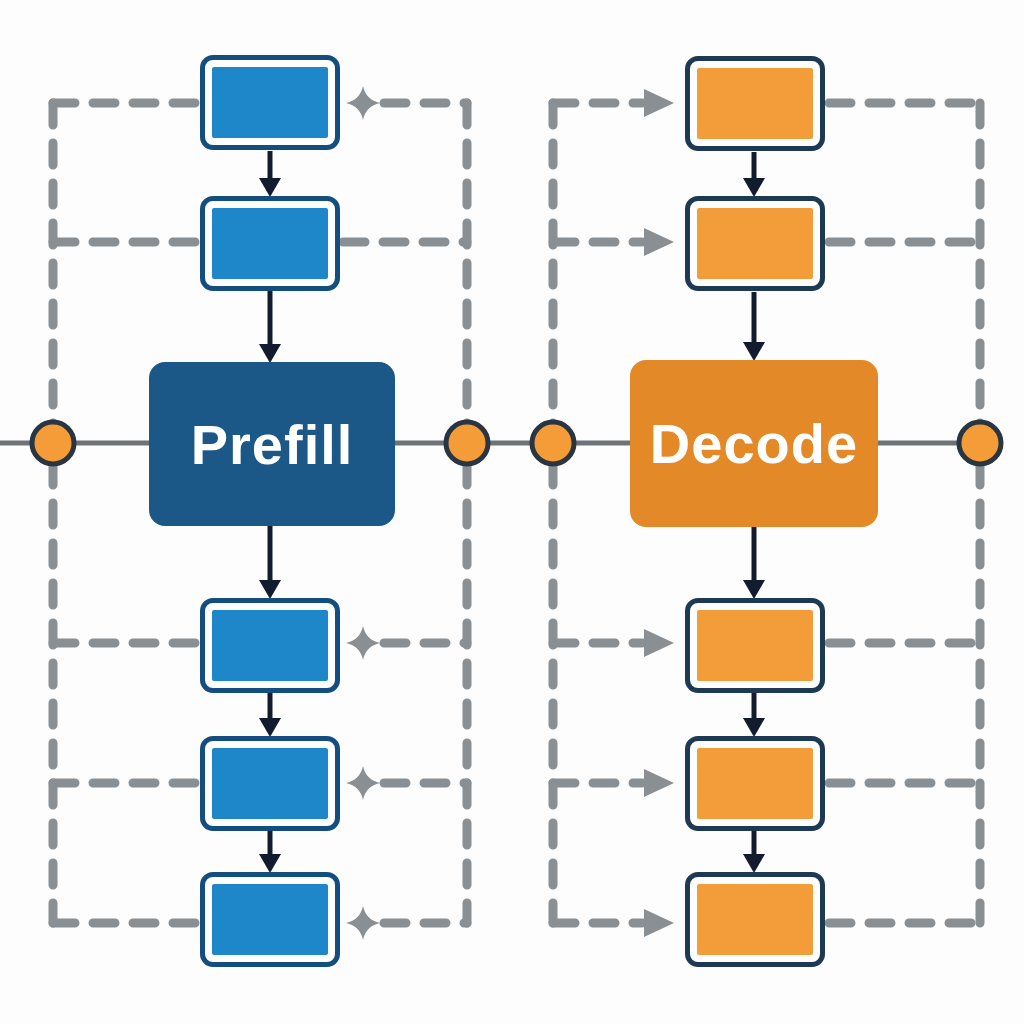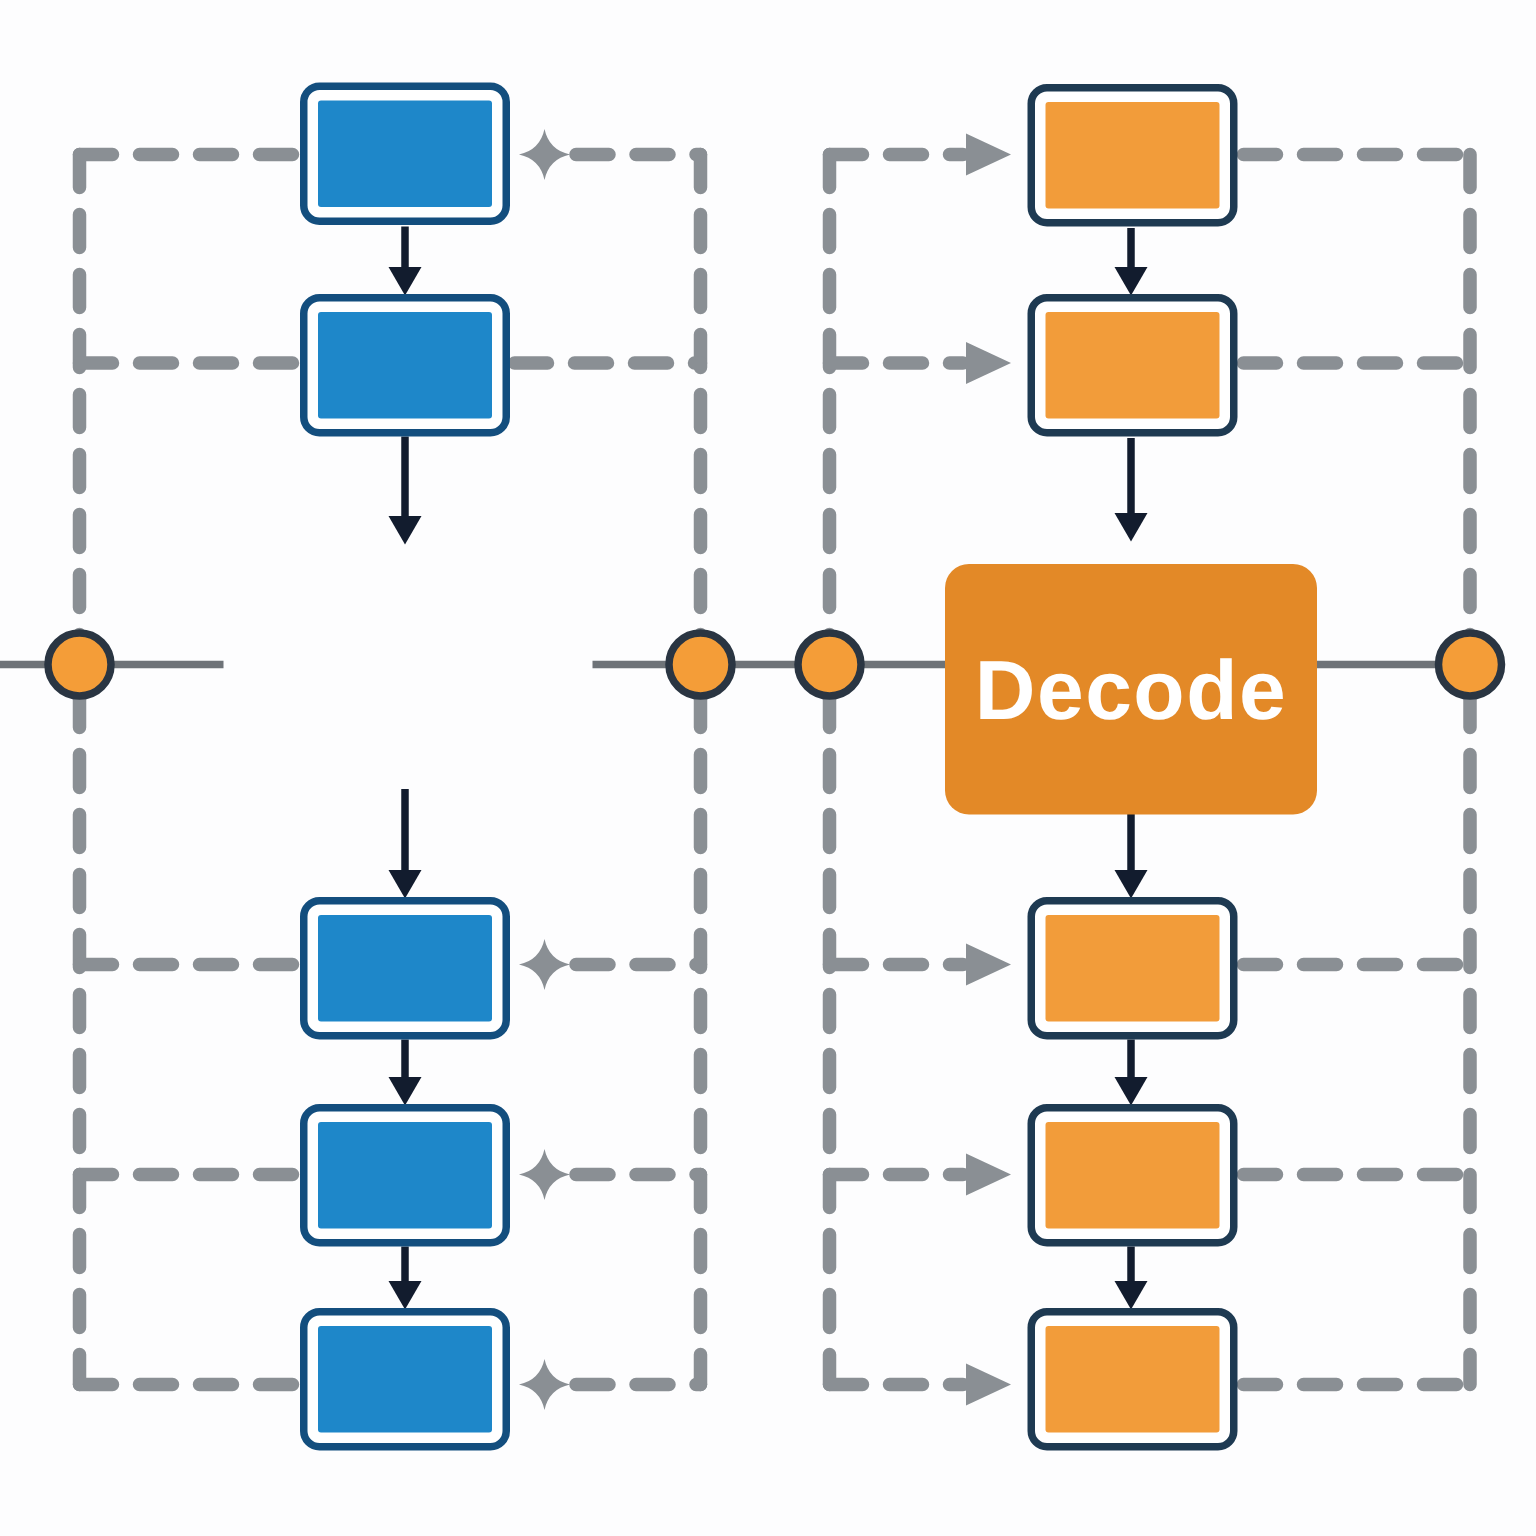--- a/index.html
+++ b/index.html
@@ -203,17 +203,20 @@
   <div class="small-box orange" style="left:685px; top:598px;">
       <div class="fill"></div>
     </div>
   <div class="small-box orange" style="left:685px; top:736px;">
       <div class="fill"></div>
     </div>
   <div class="small-box orange" style="left:685px; top:872px;">
       <div class="fill"></div>
     </div>
 
-  <div class="main-box orange" style="left:630px; top:360px; width:248px; height:167px;margin-top:16px;">
+  <div class="main-box blue" style="left:149px; top:362px; width:246px; height:164px;">
+    <span class="main-label">Prefill</span>
+  </div>
+  <div class="main-box orange" style="left:630px; top:360px; width:248px; height:167px;">
     <span class="main-label">Decode</span>
   </div>
 
 </div>
 
 </body></html>

